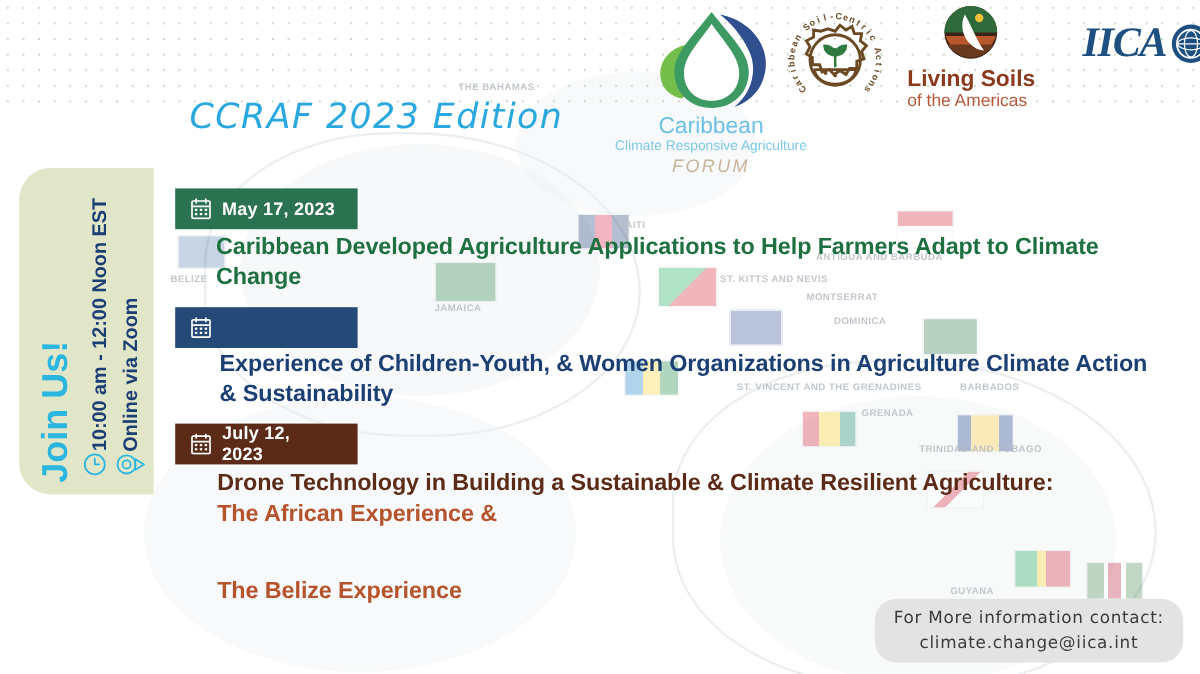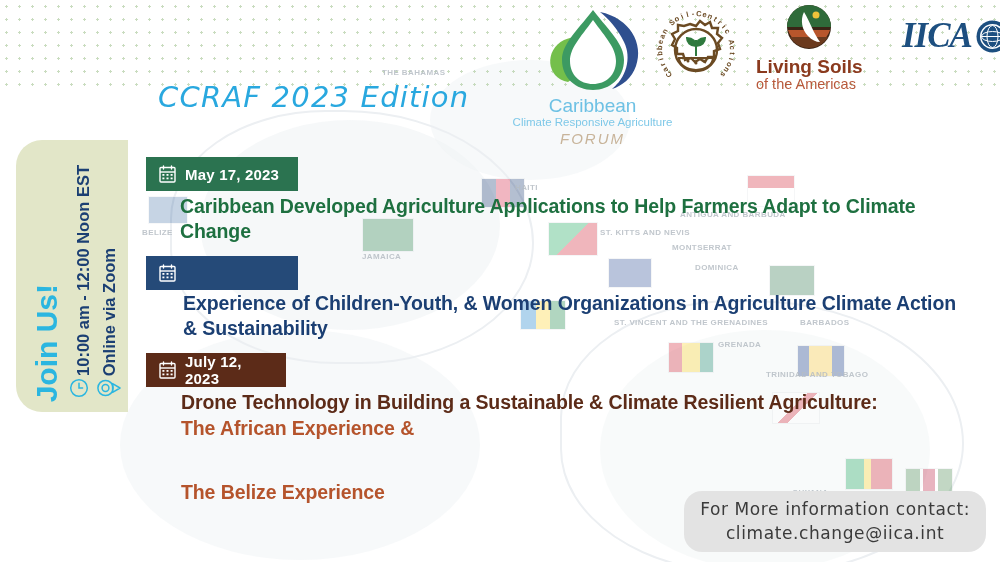--- a/index.html
+++ b/index.html
@@ -183,21 +183,21 @@
   
   .contact {
     position: absolute;
     right: 14px;
     bottom: 10px;
     background: #e3e3e3;
     border-radius: 18px;
     padding: 6px 16px;
     text-align: center;
     font-family: "DejaVu Sans", sans-serif;
-    font-size: 17px;
+    font-size: 14px;
     color: #3b3b3b;
     line-height: 1.45;
     letter-spacing: .6px;
   }
 </style>
 </head>
 <body>
 
 <div id="poster">
 
@@ -388,21 +388,21 @@
           <rect x="7.5" y="9" width="2" height="1.8"></rect>
           <rect x="11.6" y="9" width="2" height="1.8"></rect>
           <rect x="3.4" y="12.5" width="2" height="1.8"></rect>
           <rect x="7.5" y="12.5" width="2" height="1.8"></rect>
           <rect x="11.6" y="12.5" width="2" height="1.8"></rect>
         </g>
     </svg>
   </div>
   <div class="session-title" style="left:183px;top:291px;width:790px;color:#1b3f73;">Experience of Children-Youth, &amp; Women Organizations in Agriculture Climate Action &amp; Sustainability</div>
 
-  <div class="badge" style="left:146px;top:353px;width:140px;background:#5c2b18;">
+  <div class="badge" style="left:146px;top:353px;width:152px;background:#5c2b18;">
     <svg width="17" height="18" viewBox="0 0 17 18">
       <rect x="1" y="2.5" width="15" height="14.5" rx="1" fill="none" stroke="#ffffff" stroke-width="1.4"></rect>
       <path d="M1 7 H16" stroke="#ffffff" stroke-width="1.4"></path>
       <path d="M4.5 1 V4 M12.5 1 V4" stroke="#ffffff" stroke-width="1.4" stroke-linecap="round"></path>
       <g fill="#ffffff">
           <rect x="3.4" y="9" width="2" height="1.8"></rect>
           <rect x="7.5" y="9" width="2" height="1.8"></rect>
           <rect x="11.6" y="9" width="2" height="1.8"></rect>
           <rect x="3.4" y="12.5" width="2" height="1.8"></rect>
           <rect x="7.5" y="12.5" width="2" height="1.8"></rect>

